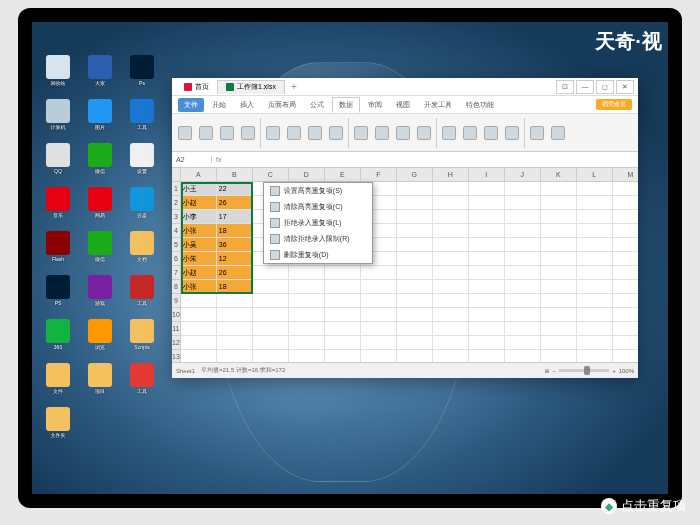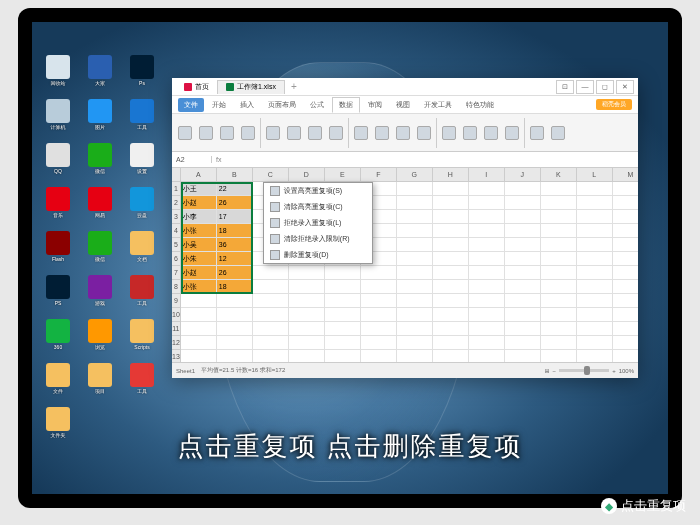--- a/index.html
+++ b/index.html
@@ -523,19 +523,19 @@
       <div class="zoom">
         <span>⊞</span>
         <span>−</span>
         <div class="zslide"></div>
         <span>+</span>
         <span>100%</span>
       </div>
     </div>
   </div>
 
-  <div class="subtitle">点击重复项 点击删除重复项</div>
+  <div class="watermark-tr">天奇·视</div>
 </div>
 </div>
 <div class="watermark-br">
   <span class="wm-ico">◆</span>
   <span>点击重复项</span>
 </div>
 
 </body></html>

